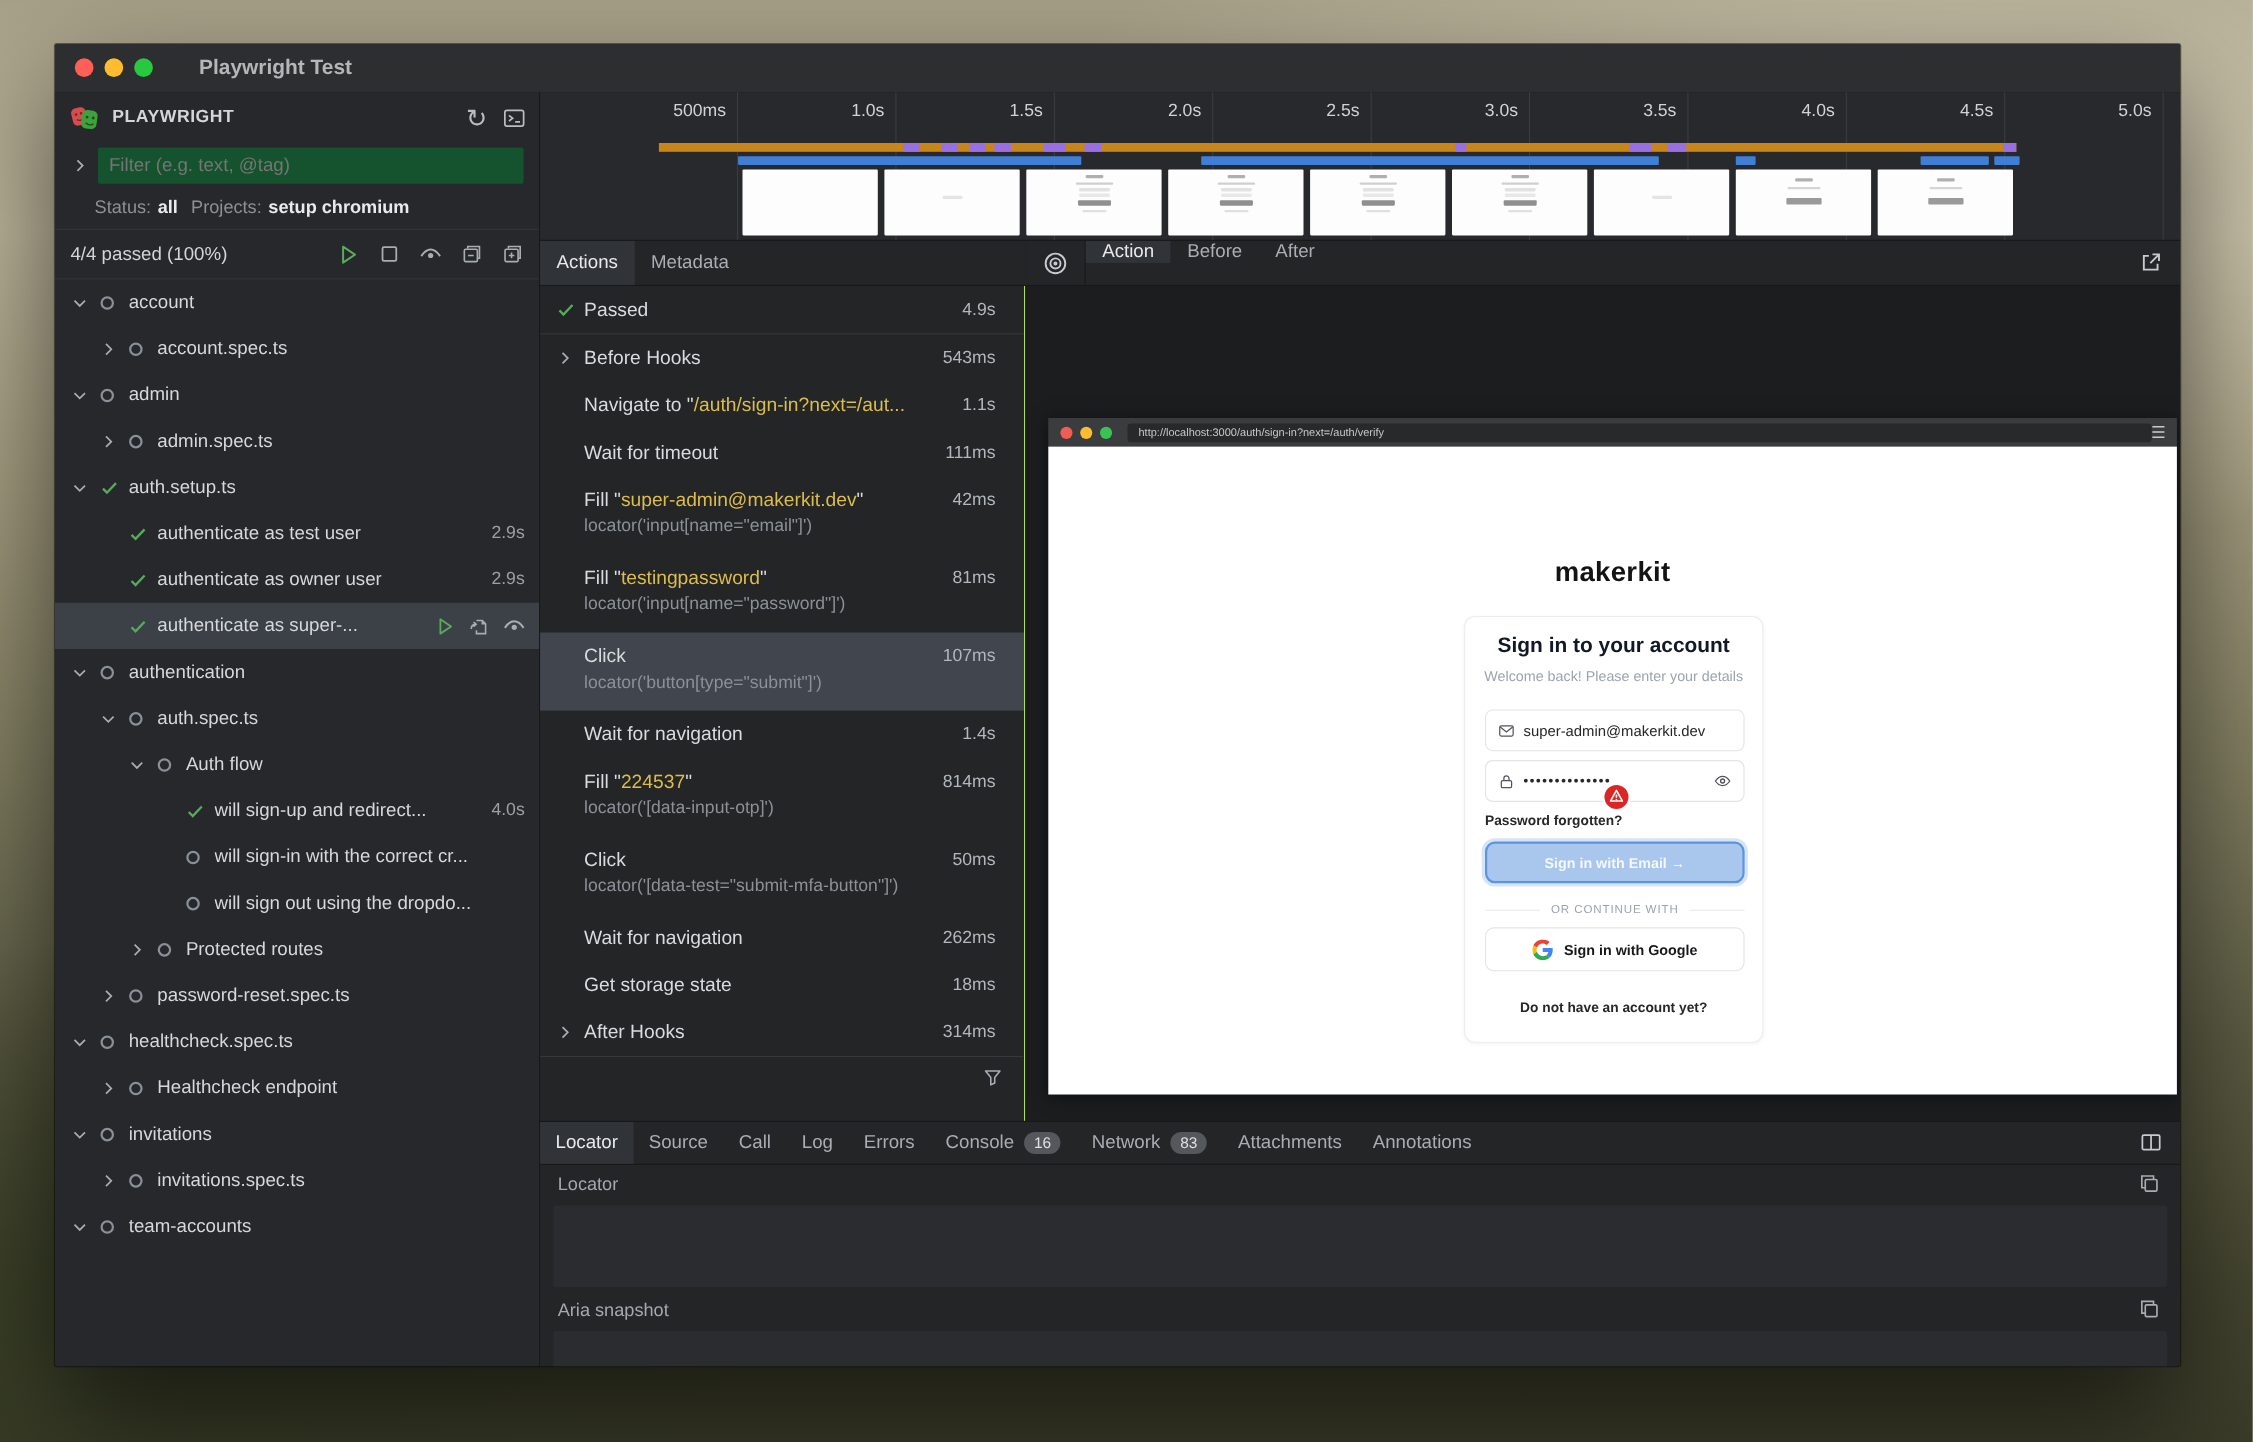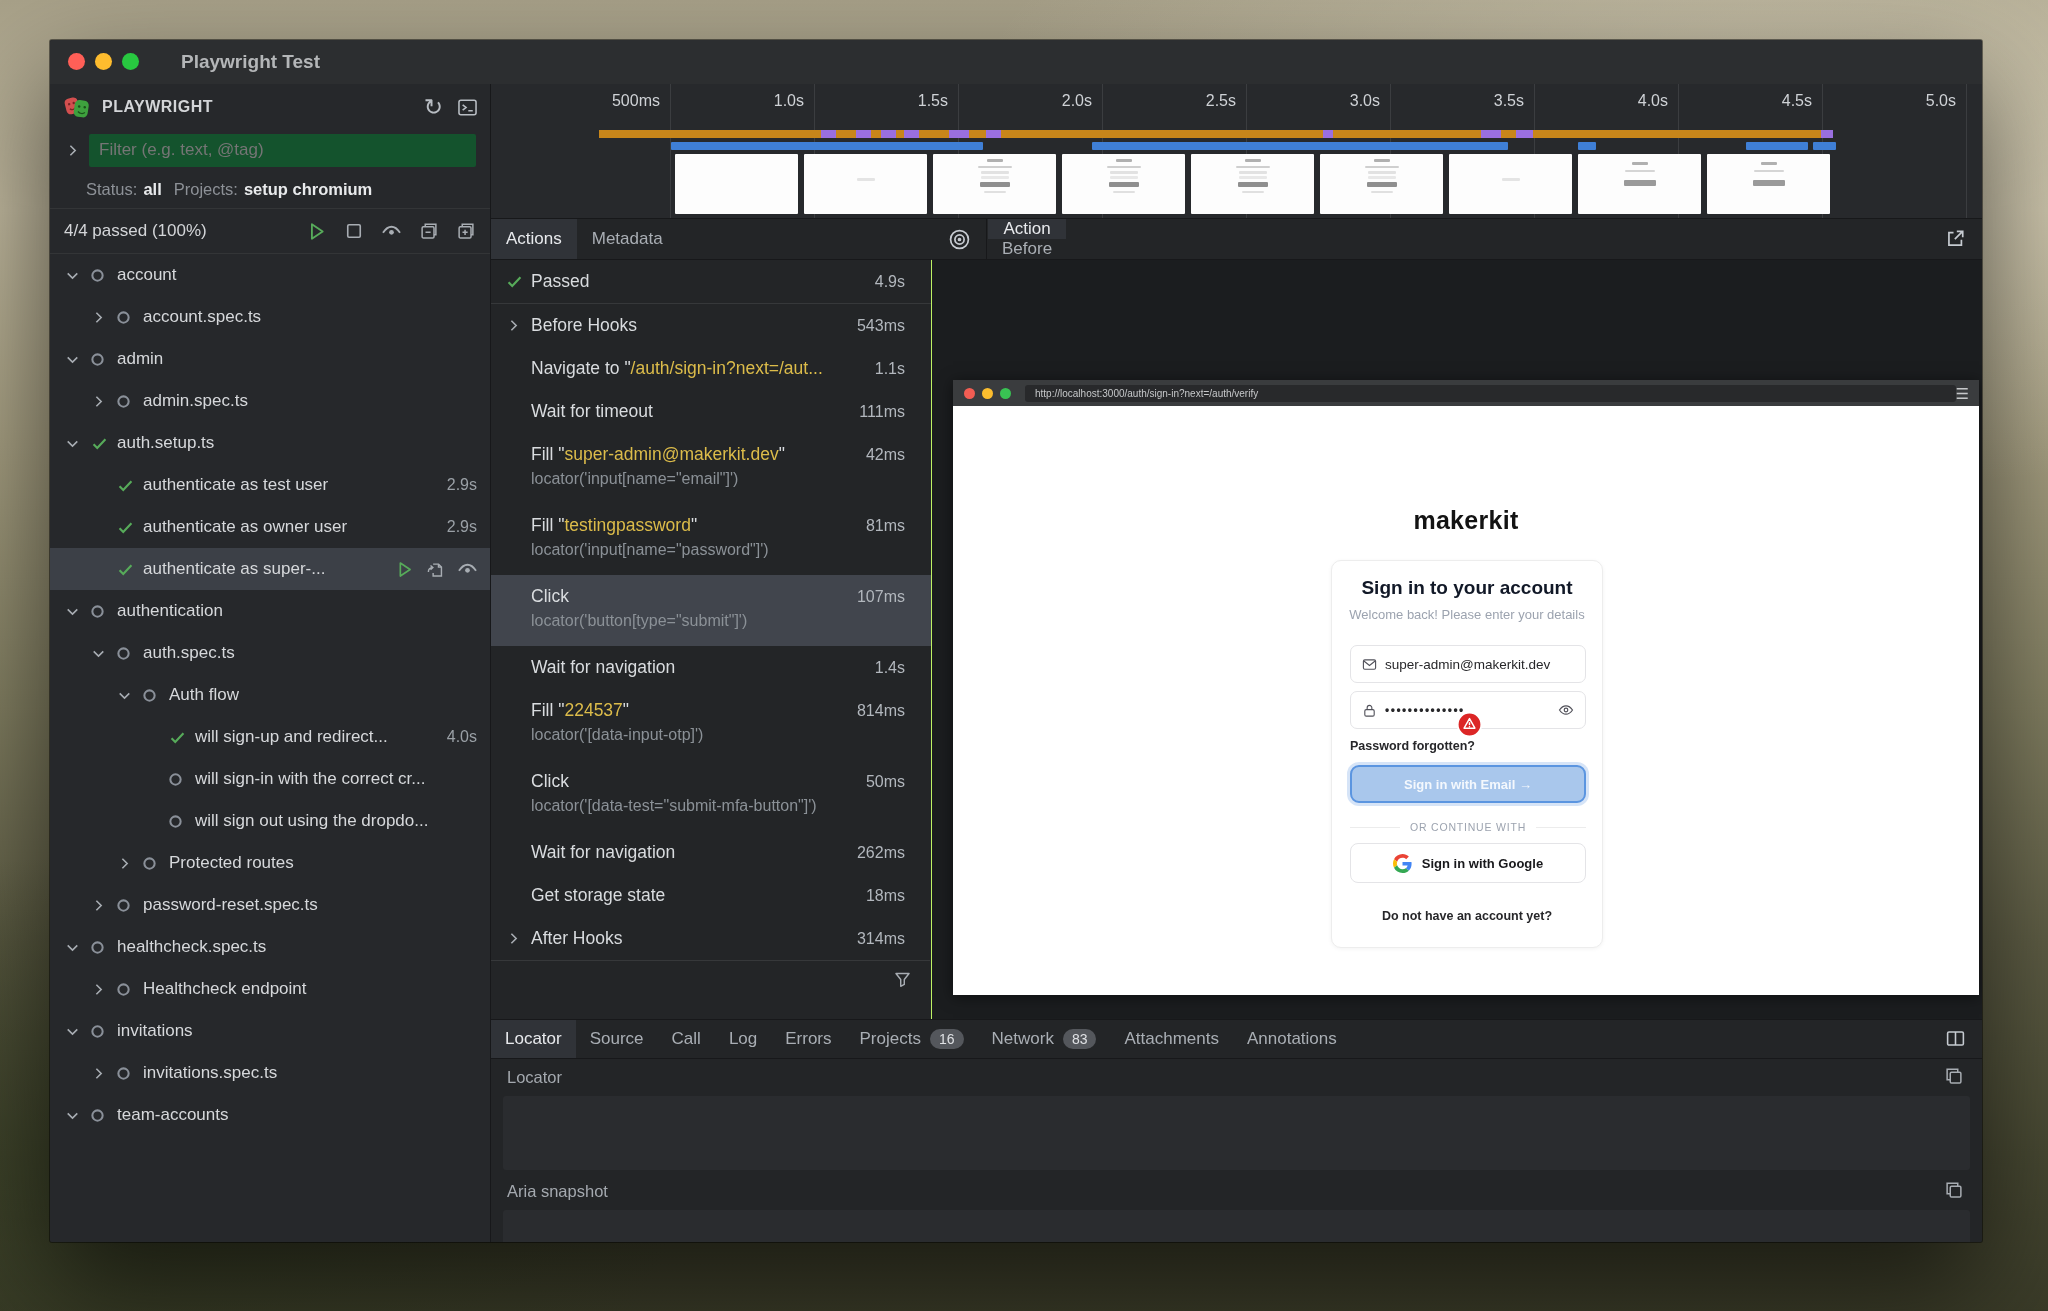--- a/index.html
+++ b/index.html
@@ -616,21 +616,21 @@
       <div class="tabbar tb-right">
         <span class="targetbox">
             <span style="display:flex;">
               <svg width="23" height="23" viewBox="0 0 16 16" fill="none" stroke="#c6cbd1" stroke-width="1.2">
                 <circle cx="8" cy="8" r="6.2"></circle>
                 <circle cx="8" cy="8" r="3.2"></circle>
                 <circle cx="8" cy="8" r="0.7" fill="#c6cbd1"></circle>
               </svg>
             </span>
           </span>
-        <span style="display:flex;align-items:center;flex-direction:column;">
+        <span style="display:flex;align-items:flex-start;">
             <span class="tab sel">
               <span>Action</span>
             </span>
             <span class="tab">
               <span>Before</span>
             </span>
             <span class="tab">
               <span>After</span>
             </span>
           </span>
@@ -844,21 +844,21 @@
               <span class="tab">
                 <span>Call</span>
               </span>
               <span class="tab">
                 <span>Log</span>
               </span>
               <span class="tab">
                 <span>Errors</span>
               </span>
               <span class="tab">
-                <span>Projects</span>
+                <span>Console</span>
                 <span class="badge">16</span>
               </span>
               <span class="tab">
                 <span>Network</span>
                 <span class="badge">83</span>
               </span>
               <span class="tab">
                 <span>Attachments</span>
               </span>
               <span class="tab">

